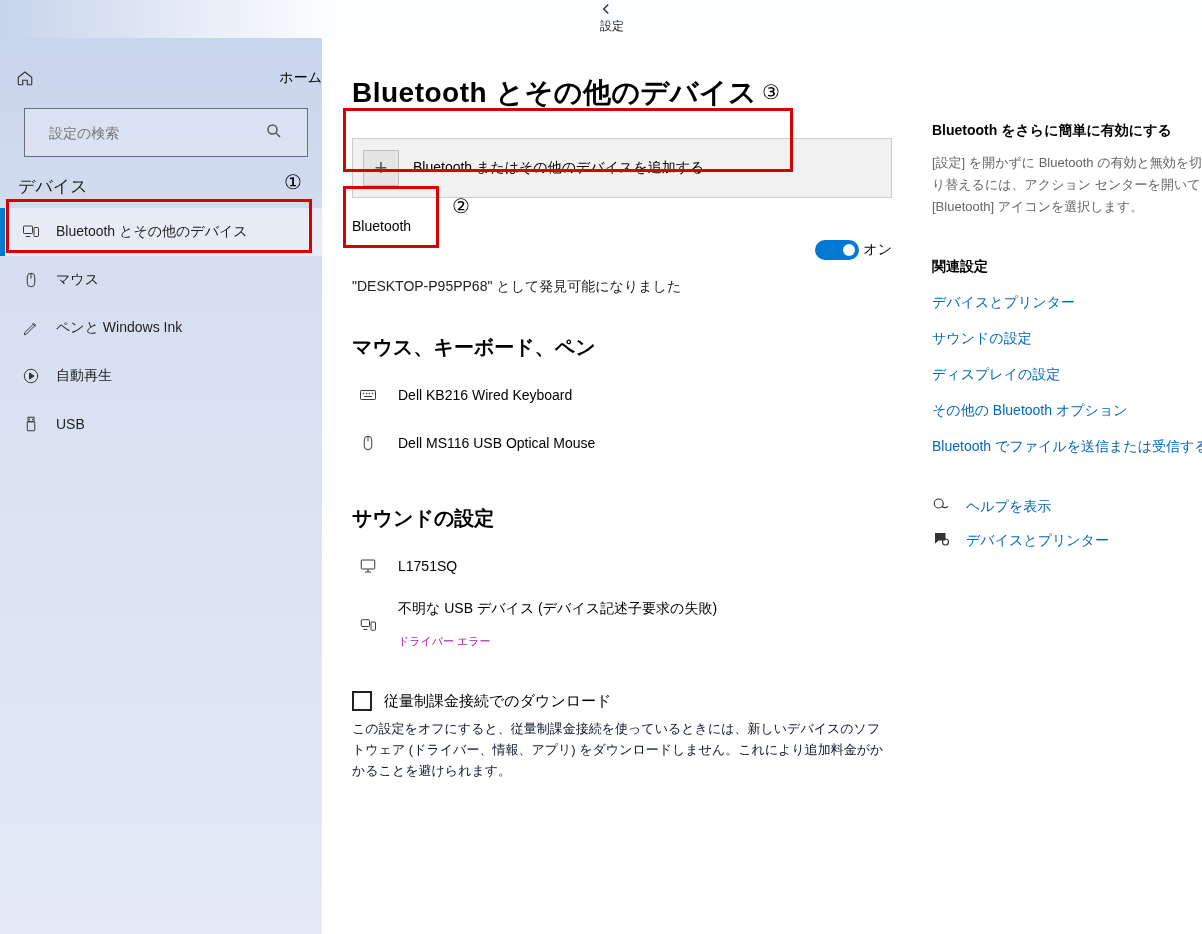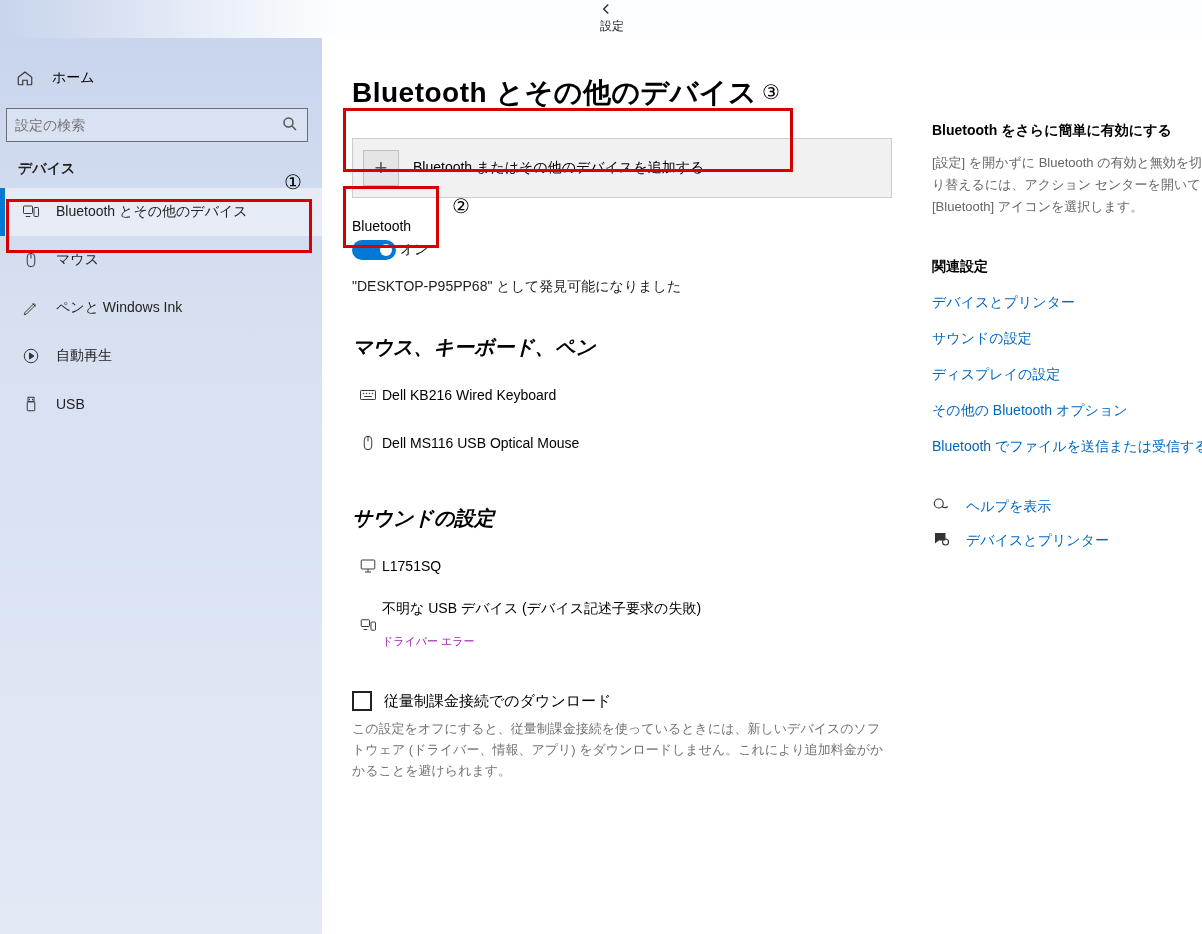--- a/index.html
+++ b/index.html
@@ -7,65 +7,65 @@
 
 .titlebar { height: 38px; display: flex; align-items: center; padding-left: 10px; background: linear-gradient(to right, #c7d4ec 0%, #fdfeff 28%); flex-direction: column; }
 .titlebar .back { width: 40px; height: 38px; display: flex; align-items: center; justify-content: center; color: #333; font-size: 18px; cursor: pointer; }
 .titlebar .title { margin-left: 12px; font-size: 12px; color: #222; }
 .win-controls { margin-left: auto; display: flex; }
 .win-btn { width: 46px; height: 38px; display: flex; align-items: center; justify-content: center; color: #222; font-size: 12px; cursor: pointer; }
 
 .body-area { display: flex; flex: 1; min-height: 0; }
 
 .sidebar { width: 322px; background: linear-gradient(to bottom, #c9d5ed 0%, #d7e0f1 30%, #e3eaf6 100%); padding-top: 18px; }
-.home-row { display: flex; align-items: center; height: 44px; padding-left: 16px; font-size: 14px; cursor: pointer; }
+.home-row { display: flex; align-items: center; height: 44px; padding-left: 16px; font-size: 14px; cursor: pointer; justify-content: space-between; }
 .home-row .icon { width: 22px; display: flex; align-items: center; color: #333; }
 .home-row .label { margin-left: 14px; }
 
-.search-box { margin: 8px 14px 18px 6px; height: 34px; border: 1px solid #6a6e7a; background: rgba(255,255,255,0.25); display: flex; align-items: center; padding: 0 8px; }
+.search-box { margin: 8px 14px 18px 24px; height: 49px; border: 1px solid #6a6e7a; background: rgba(255,255,255,0.25); display: flex; align-items: center; padding: 0 24px; }
 .search-box input { flex: 1; border: none; background: transparent; font-size: 14px; color: #555; outline: none; }
 .search-box .sicon { color: #555; font-size: 14px; }
 
-.cat-title { padding: 0 18px 10px 18px; font-size: 14px; font-weight: 700; color: #222; }
+.cat-title { padding: 0 18px 10px 18px; font-size: 17px; font-weight: 400; color: #222; }
 
 .nav-item { display: flex; align-items: center; height: 48px; padding-left: 20px; cursor: pointer; font-size: 14px; color: #222; }
 .nav-item .icon { width: 22px; height: 22px; display: flex; align-items: center; justify-content: center; color: #333; }
 .nav-item .label { margin-left: 14px; }
 .nav-item.selected { background: rgba(255,255,255,0.45); }
 .nav-item.selected::before { content: ""; position: absolute; left: 0; width: 5px; height: 48px; background: #0078d4; }
 .nav-item { position: relative; }
 
 .main { flex: 1; padding: 36px 30px 30px 30px; display: flex; gap: 40px; overflow: auto; background: #fff; }
 .center { flex: 0 0 540px; }
 .rightcol { flex: 0 0 280px; margin-left: auto; padding-top: 48px; }
 
 h1.page-title { font-size: 28px; font-weight: 600; margin-bottom: 26px; letter-spacing: 0.5px; }
 
 .add-device { border: 1px solid #ccc; background: #f1f1f1; height: 60px; display: flex; align-items: center; padding-left: 10px; cursor: pointer; }
 .add-device .plus { width: 36px; height: 36px; border: 1px solid #bfbfbf; background: #e5e5e5; display: flex; align-items: center; justify-content: center; font-size: 22px; color: #555; margin-right: 14px; }
 
 .sec-lbl { font-size: 14px; margin-top: 20px; margin-bottom: 6px; }
-.toggle-row { display: flex; align-items: center; gap: 4px; }
+.toggle-row { display: flex; align-items: center; gap: 4px; justify-content: flex-end; }
 .toggle { width: 44px; height: 20px; background: #0078d4; border-radius: 10px; position: relative; cursor: pointer; }
 .toggle::after { content:""; width: 12px; height: 12px; background: #fff; border-radius: 50%; position: absolute; right: 4px; top: 4px; }
 .toggle-state { font-size: 14px; }
 
 .discover { margin-top: 18px; font-size: 14px; color: #222; }
 
-h2.group-title { font-size: 20px; font-weight: 600; margin-top: 38px; margin-bottom: 10px; font-style: italic; }
-
-.dev-item { display: flex; align-items: center; padding: 10px 2px; cursor: pointer; }
+h2.group-title { font-size: 20px; font-weight: 600; margin-top: 38px; margin-bottom: 10px; }
+
+.dev-item { display: flex; align-items: center; gap: 16px; padding: 10px 2px; cursor: pointer; }
 .dev-icon { width: 28px; height: 28px; display: flex; align-items: center; justify-content: center; color: #333; }
 .dev-text .dn { font-size: 14px; }
 .dev-text .ds { font-size: 11px; color: #a21caf; margin-top: 16px; }
 
 .check-row { display: flex; align-items: center; gap: 12px; margin-top: 32px; }
 .check-box { width: 20px; height: 20px; border: 2px solid #222; cursor: pointer; }
 .check-row .clabel { font-size: 15px; font-family: Liberation Serif, serif; }
-.check-desc { font-size: 13px; color: #737373; margin-top: 8px; line-height: 1.6; }
+.check-desc { font-size: 13px; color: #0f172a; margin-top: 8px; line-height: 1.6; }
 
 .rt-title { font-size: 14px; font-weight: 600; margin-bottom: 12px; }
 .rt-desc { font-size: 13px; color: #666; line-height: 1.7; margin-bottom: 40px; }
 .rt-link { display: block; font-size: 14px; color: #0067c0; margin: 18px 0; cursor: pointer; }
 .help-row { display: flex; align-items: center; gap: 14px; margin-top: 12px; cursor: pointer; }
 .help-row .hicon { width: 20px; color: #333; }
 .help-row .hlabel { font-size: 14px; color: #0067c0; }
 
 
 .annot-box { position: absolute; border: 3px solid #d60000; pointer-events: none; }

